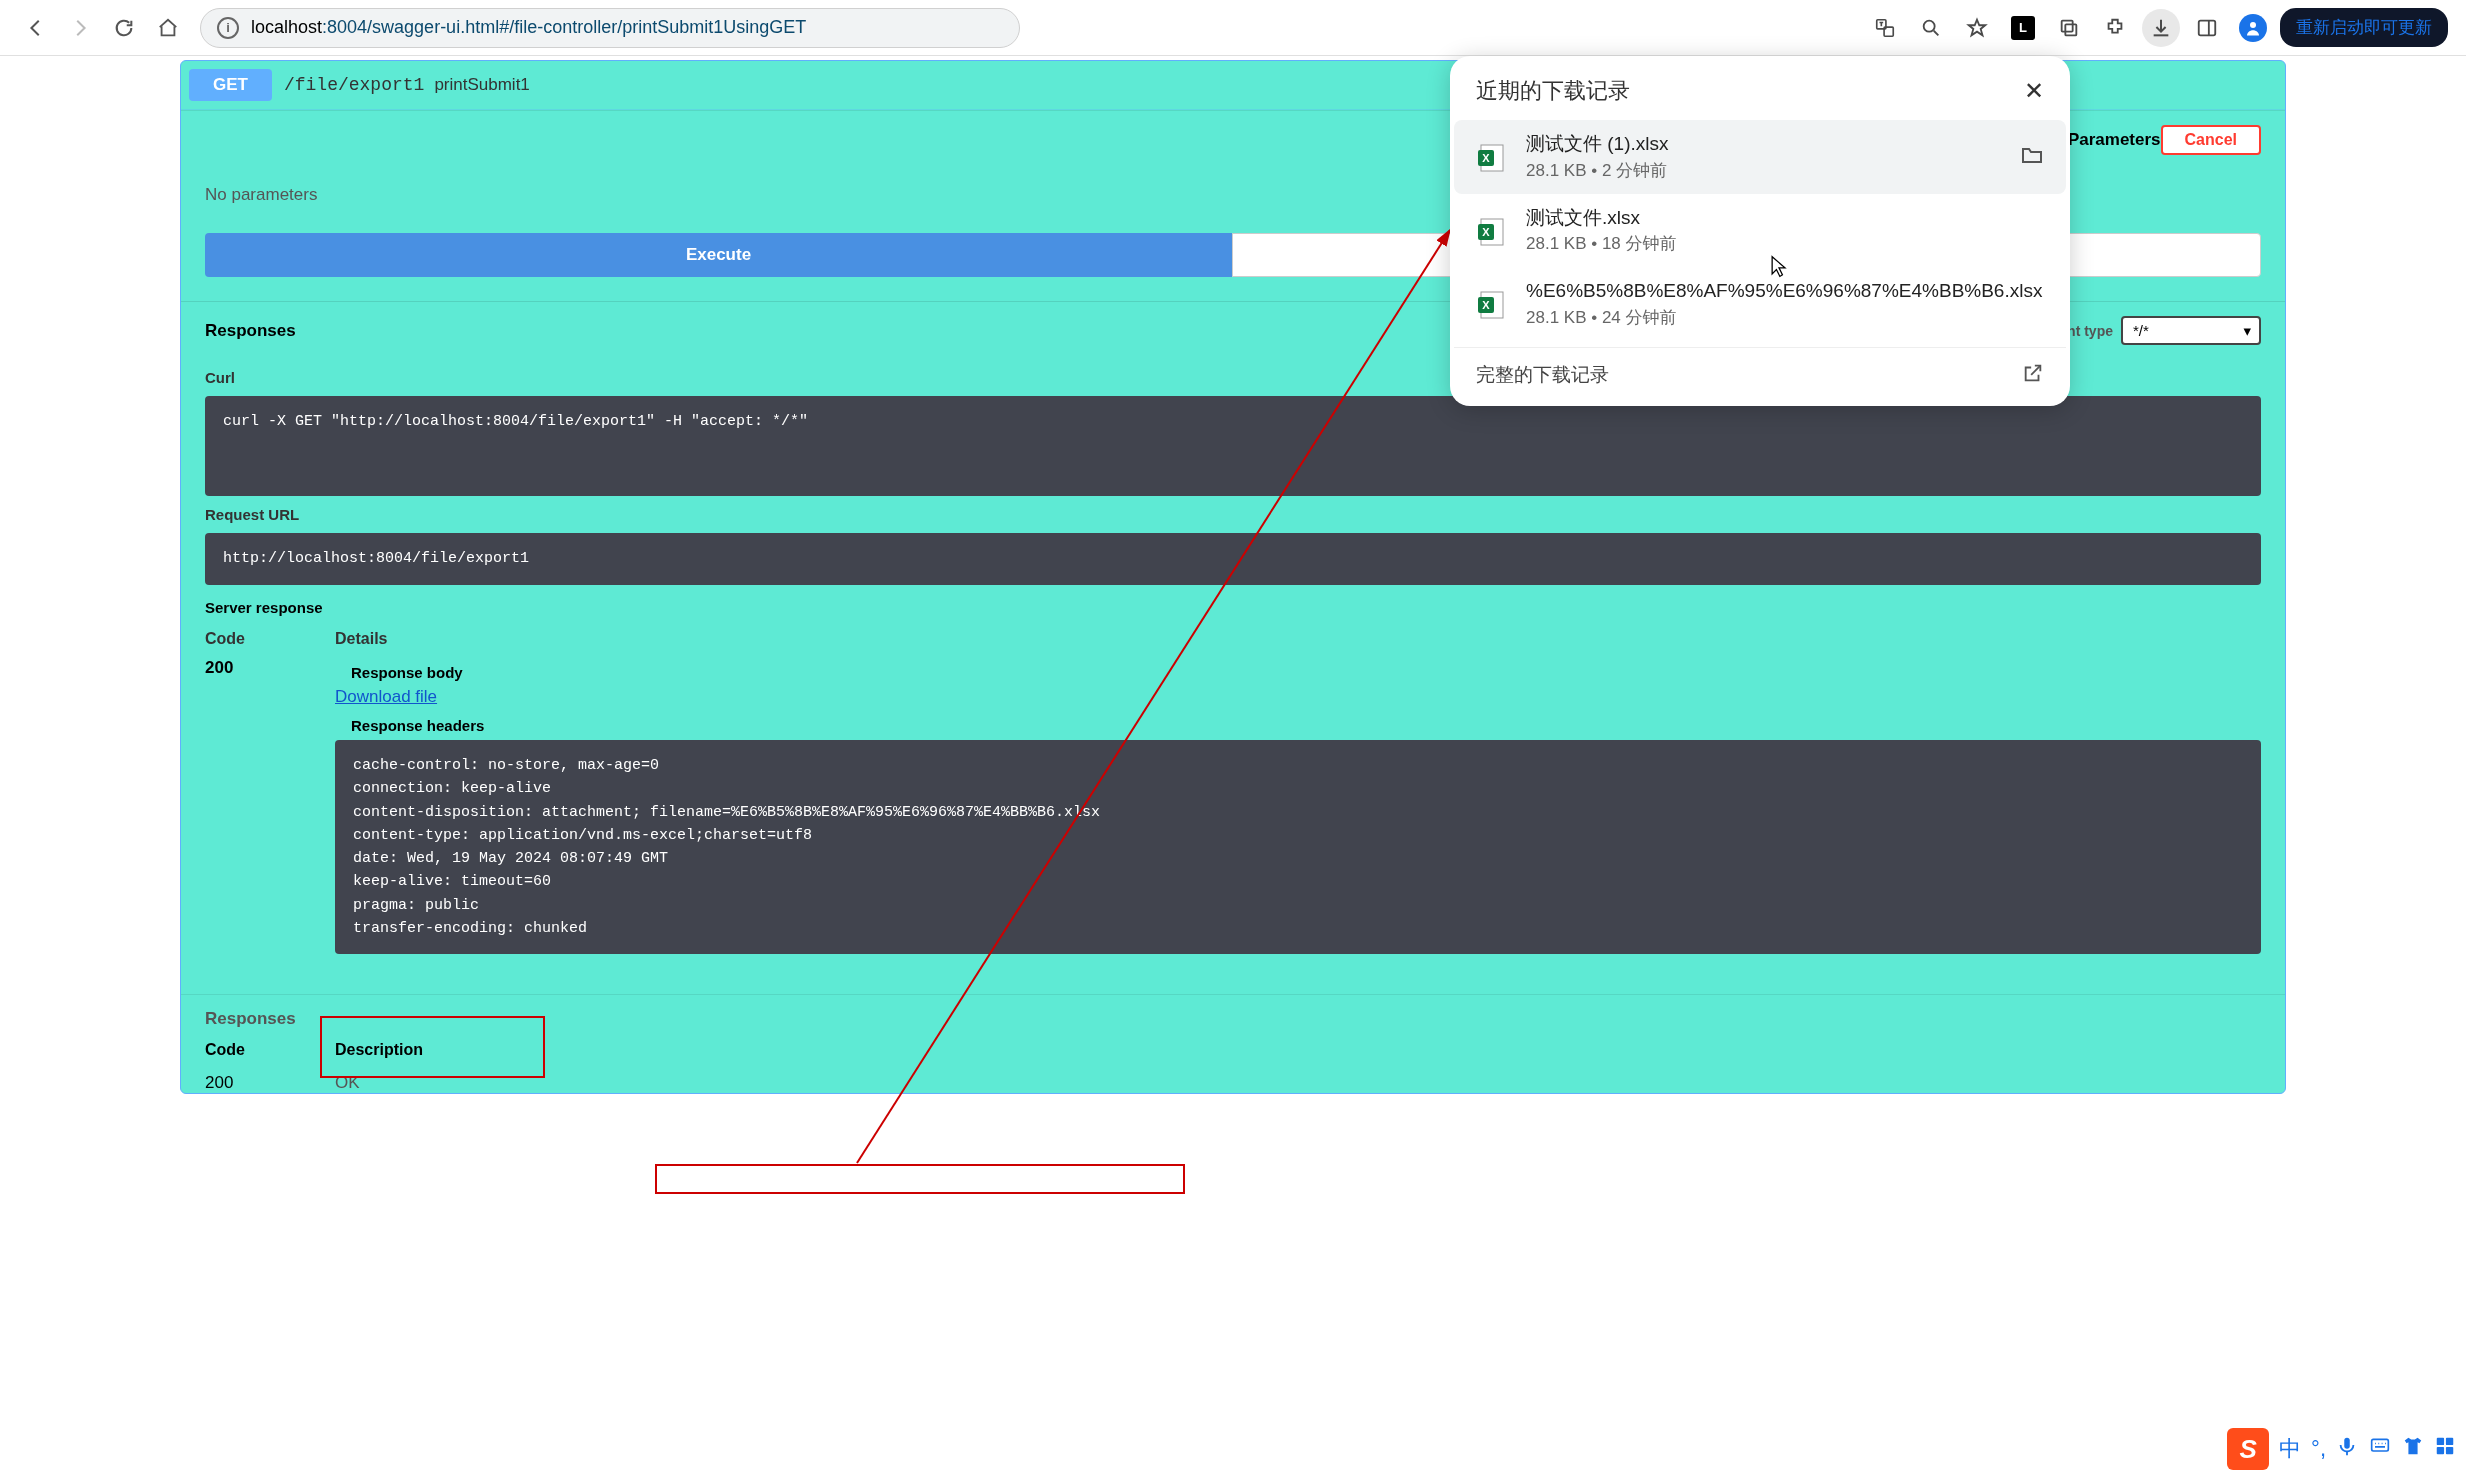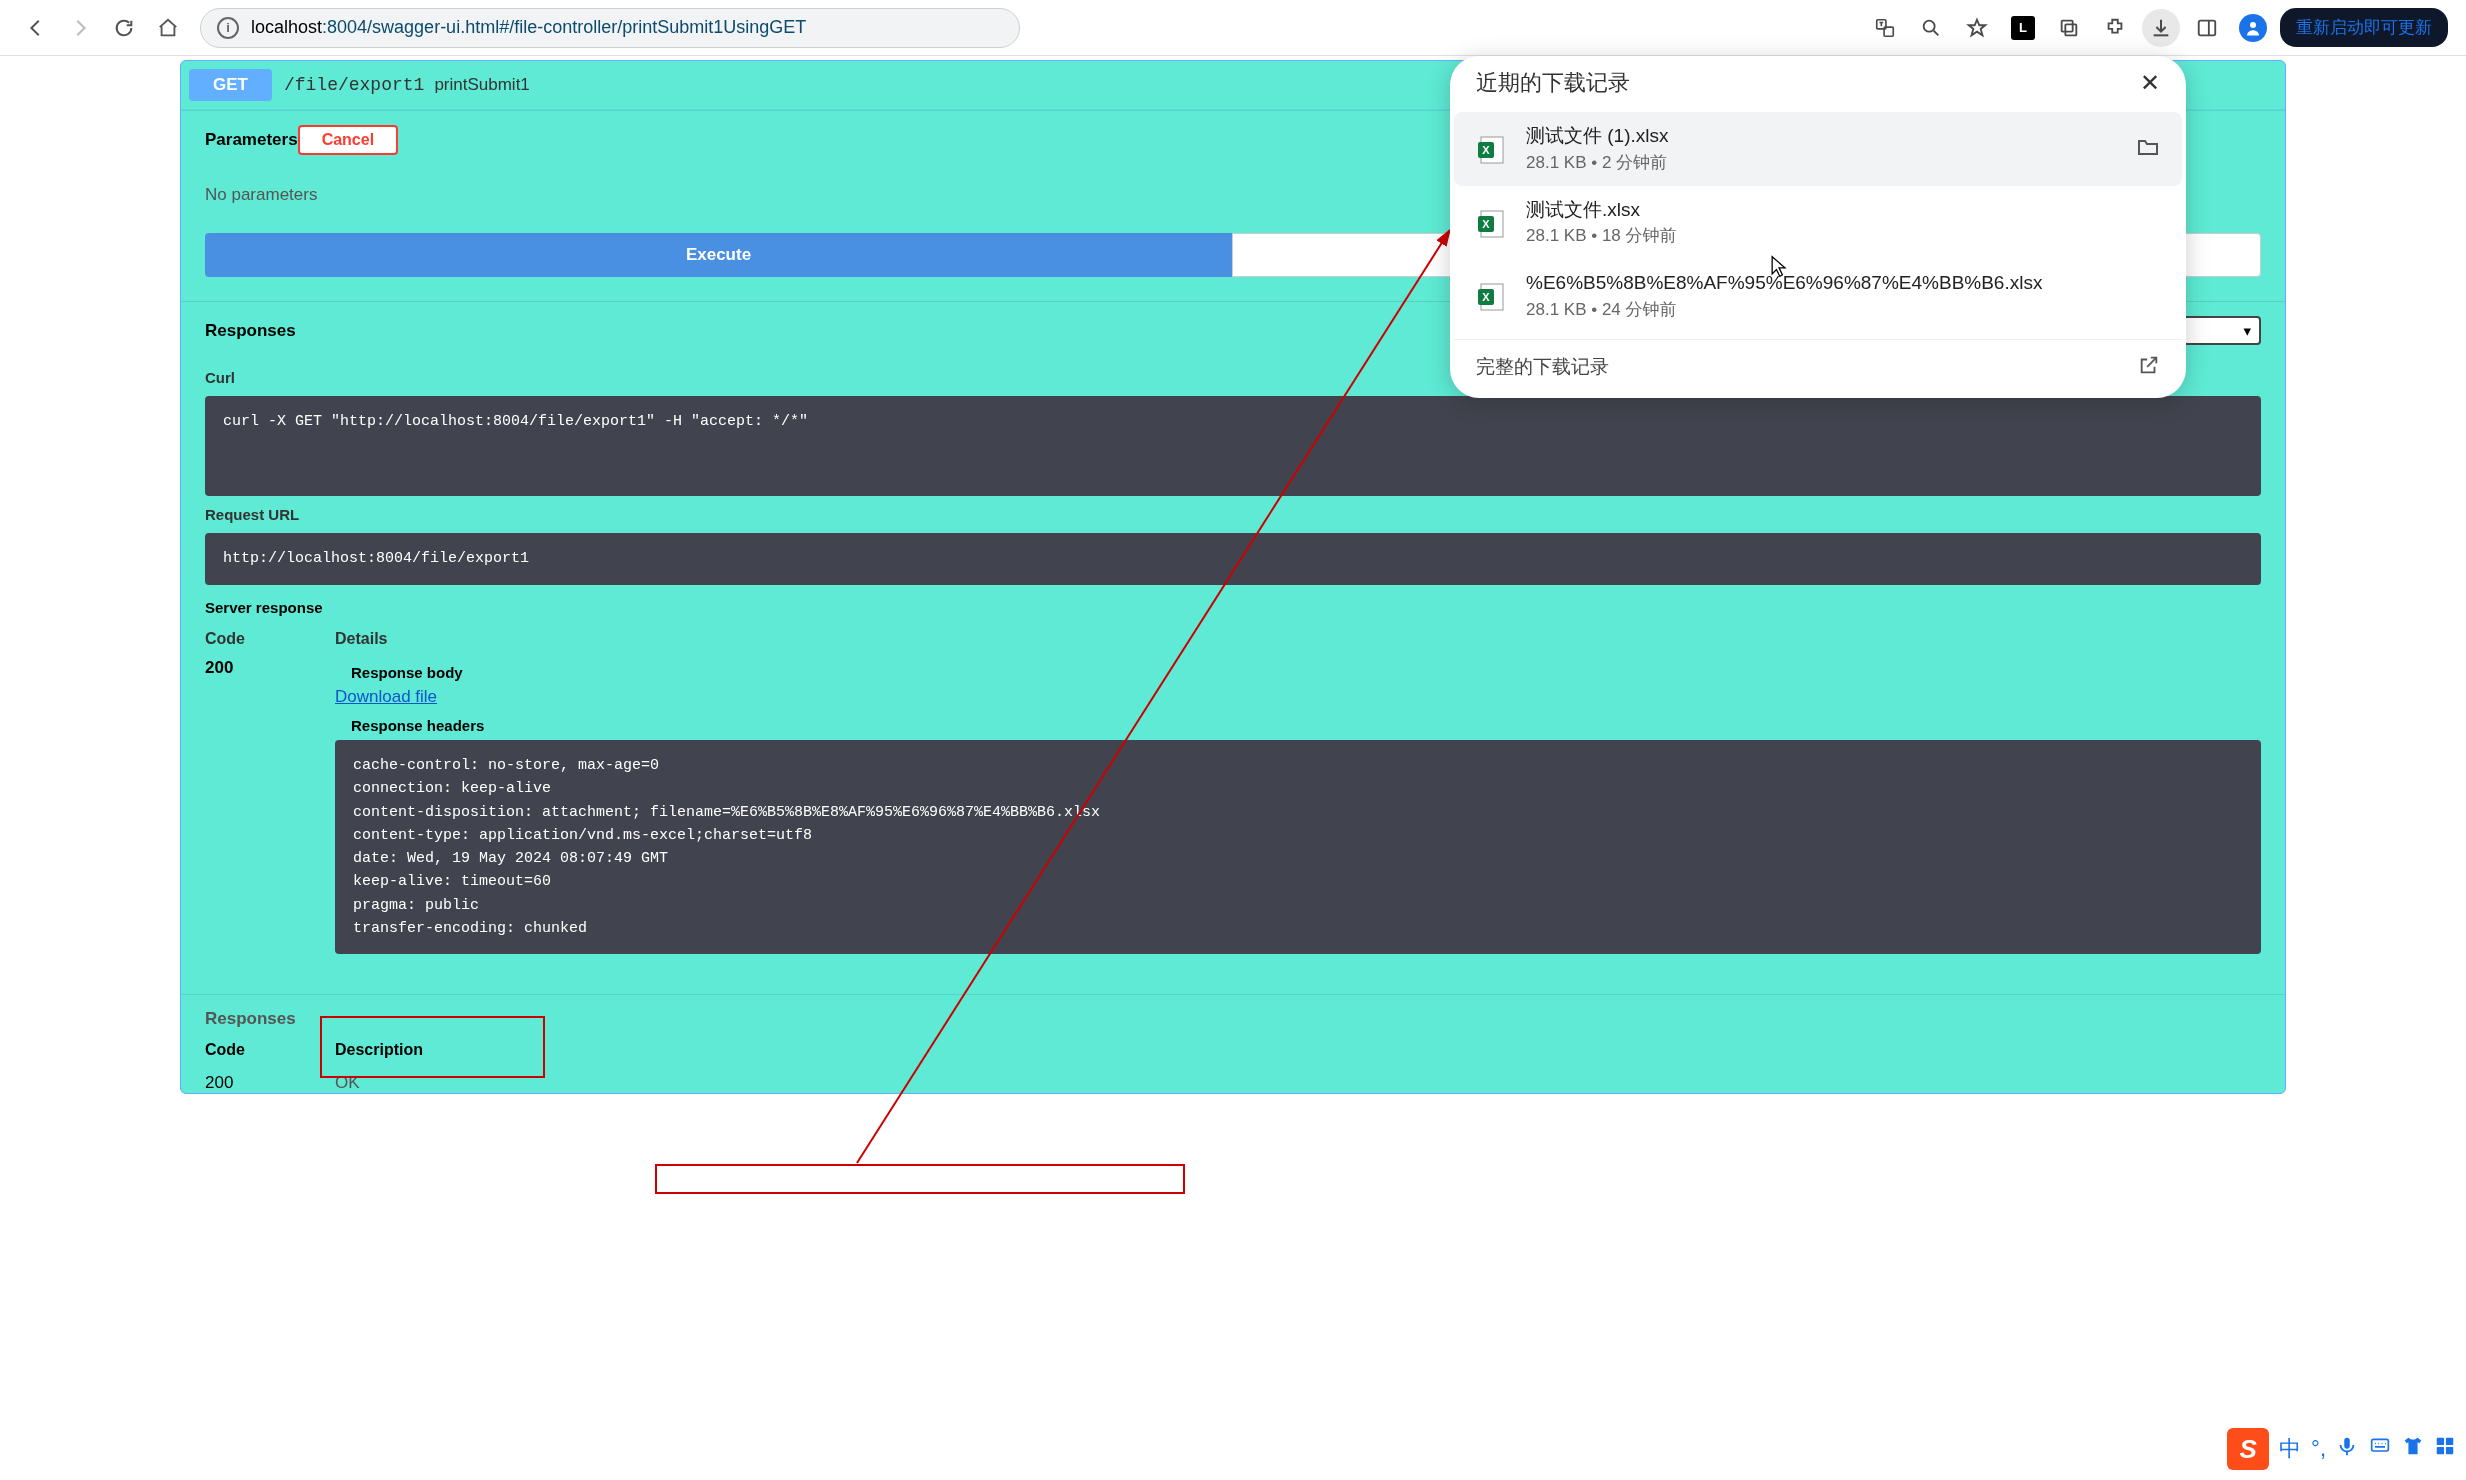--- a/index.html
+++ b/index.html
@@ -30,21 +30,21 @@
   .avatar svg { fill:#fff; width:18px; height:18px; }
   .update-pill { background:#0f172a; color:#1a73e8; padding:8px 16px; border-radius:16px; font-size:17px; white-space:nowrap; }
 
   
   .page { position:absolute; top:60px; left:0; right:0; bottom:0; padding:0 180px; }
   .swagger-box { border:1px solid #61affe; border-radius:6px; background:#5eead4; overflow:hidden; }
   .op-header { display:flex; align-items:center; padding:8px; border-bottom:1px solid rgba(97,175,254,0.3); }
   .method { background:#61affe; color:#fff; font-weight:bold; font-size:17px; padding:6px 24px; border-radius:4px; margin-right:12px; }
   .path { font-family:"Courier New",monospace; font-size:18px; color:#333; }
   .opid { font-size:17px; color:#333; margin-left:10px; }
-  .params-section { padding:14px 24px; display:flex; align-items:center; justify-content:flex-start; border-top:1px solid rgba(0,0,0,0.08); }
+  .params-section { padding:14px 24px; display:flex; align-items:center; justify-content:flex-end; border-top:1px solid rgba(0,0,0,0.08); }
   .section-title { font-weight:bold; font-size:17px; }
   .cancel-btn { border:2px solid #ff3b30; color:#ff3b30; background:#fff; border-radius:4px; padding:4px 22px; font-weight:bold; font-size:16px; }
   .noparams { padding:16px 24px; font-size:17px; color:#555; }
   .exec-row { padding:12px 24px 24px; display:flex; gap:0; }
   .exec-btn { flex:1; background:#4990e2; color:#fff; font-weight:bold; font-size:17px; border:none; border-radius:4px 0 0 4px; height:44px; }
   .clear-btn { flex:1; background:#fff; color:#555; border:1px solid #ccc; border-radius:0 4px 4px 0; height:44px; font-size:17px; }
   .responses-hdr { padding:14px 24px; display:flex; align-items:center; justify-content:space-between; border-top:1px solid rgba(0,0,0,0.1); }
   .content-type-select { display:flex; align-items:center; gap:8px; }
   .content-type-select label { font-size:14px; color:#555; font-weight:bold; }
   .content-type-select .sel { border:2px solid #444; border-radius:4px; padding:4px 28px 4px 10px; font-size:15px; background:#fff; position:relative; min-width:140px; }
@@ -65,22 +65,22 @@
   .bottom-cols { display:flex; gap:50px; font-size:16px; font-weight:bold; padding:8px 24px; }
   .bottom-row { display:flex; gap:50px; padding:6px 24px 0; font-size:17px; }
   .ok-text { color:#555; }
 
   
   .redbox { position:absolute; border:2px solid #c00; pointer-events:none; }
   .arrow-line { position:absolute; pointer-events:none; }
 
   
   .popover {
-    position:absolute; top:56px; left:1450px; width:736px; background:#fff; border-radius:29px;
-    box-shadow:0 4px 24px rgba(0,0,0,0.2); padding:8px 4px 8px; z-index:100;
+    position:absolute; top:56px; left:1450px; width:620px; background:#fff; border-radius:20px;
+    box-shadow:0 4px 24px rgba(0,0,0,0.2); padding:16px 4px 8px; z-index:100;
   }
   .pop-hdr { display:flex; align-items:center; justify-content:space-between; padding:4px 22px 14px; }
   .pop-title { font-size:22px; color:#333; }
   .pop-close { font-size:24px; color:#333; cursor:pointer; }
   .dl-item { display:flex; align-items:center; gap:18px; padding:12px 22px; border-radius:8px; }
   .dl-item.hover { background:#f1f3f4; }
   .dl-iconbox { width:32px; height:32px; flex-shrink:0; }
   .dl-text { flex:1; }
   .dl-name { font-size:19px; color:#222; line-height:1.3; word-break:break-all; }
   .dl-meta { font-size:17px; color:#666; margin-top:2px; }

